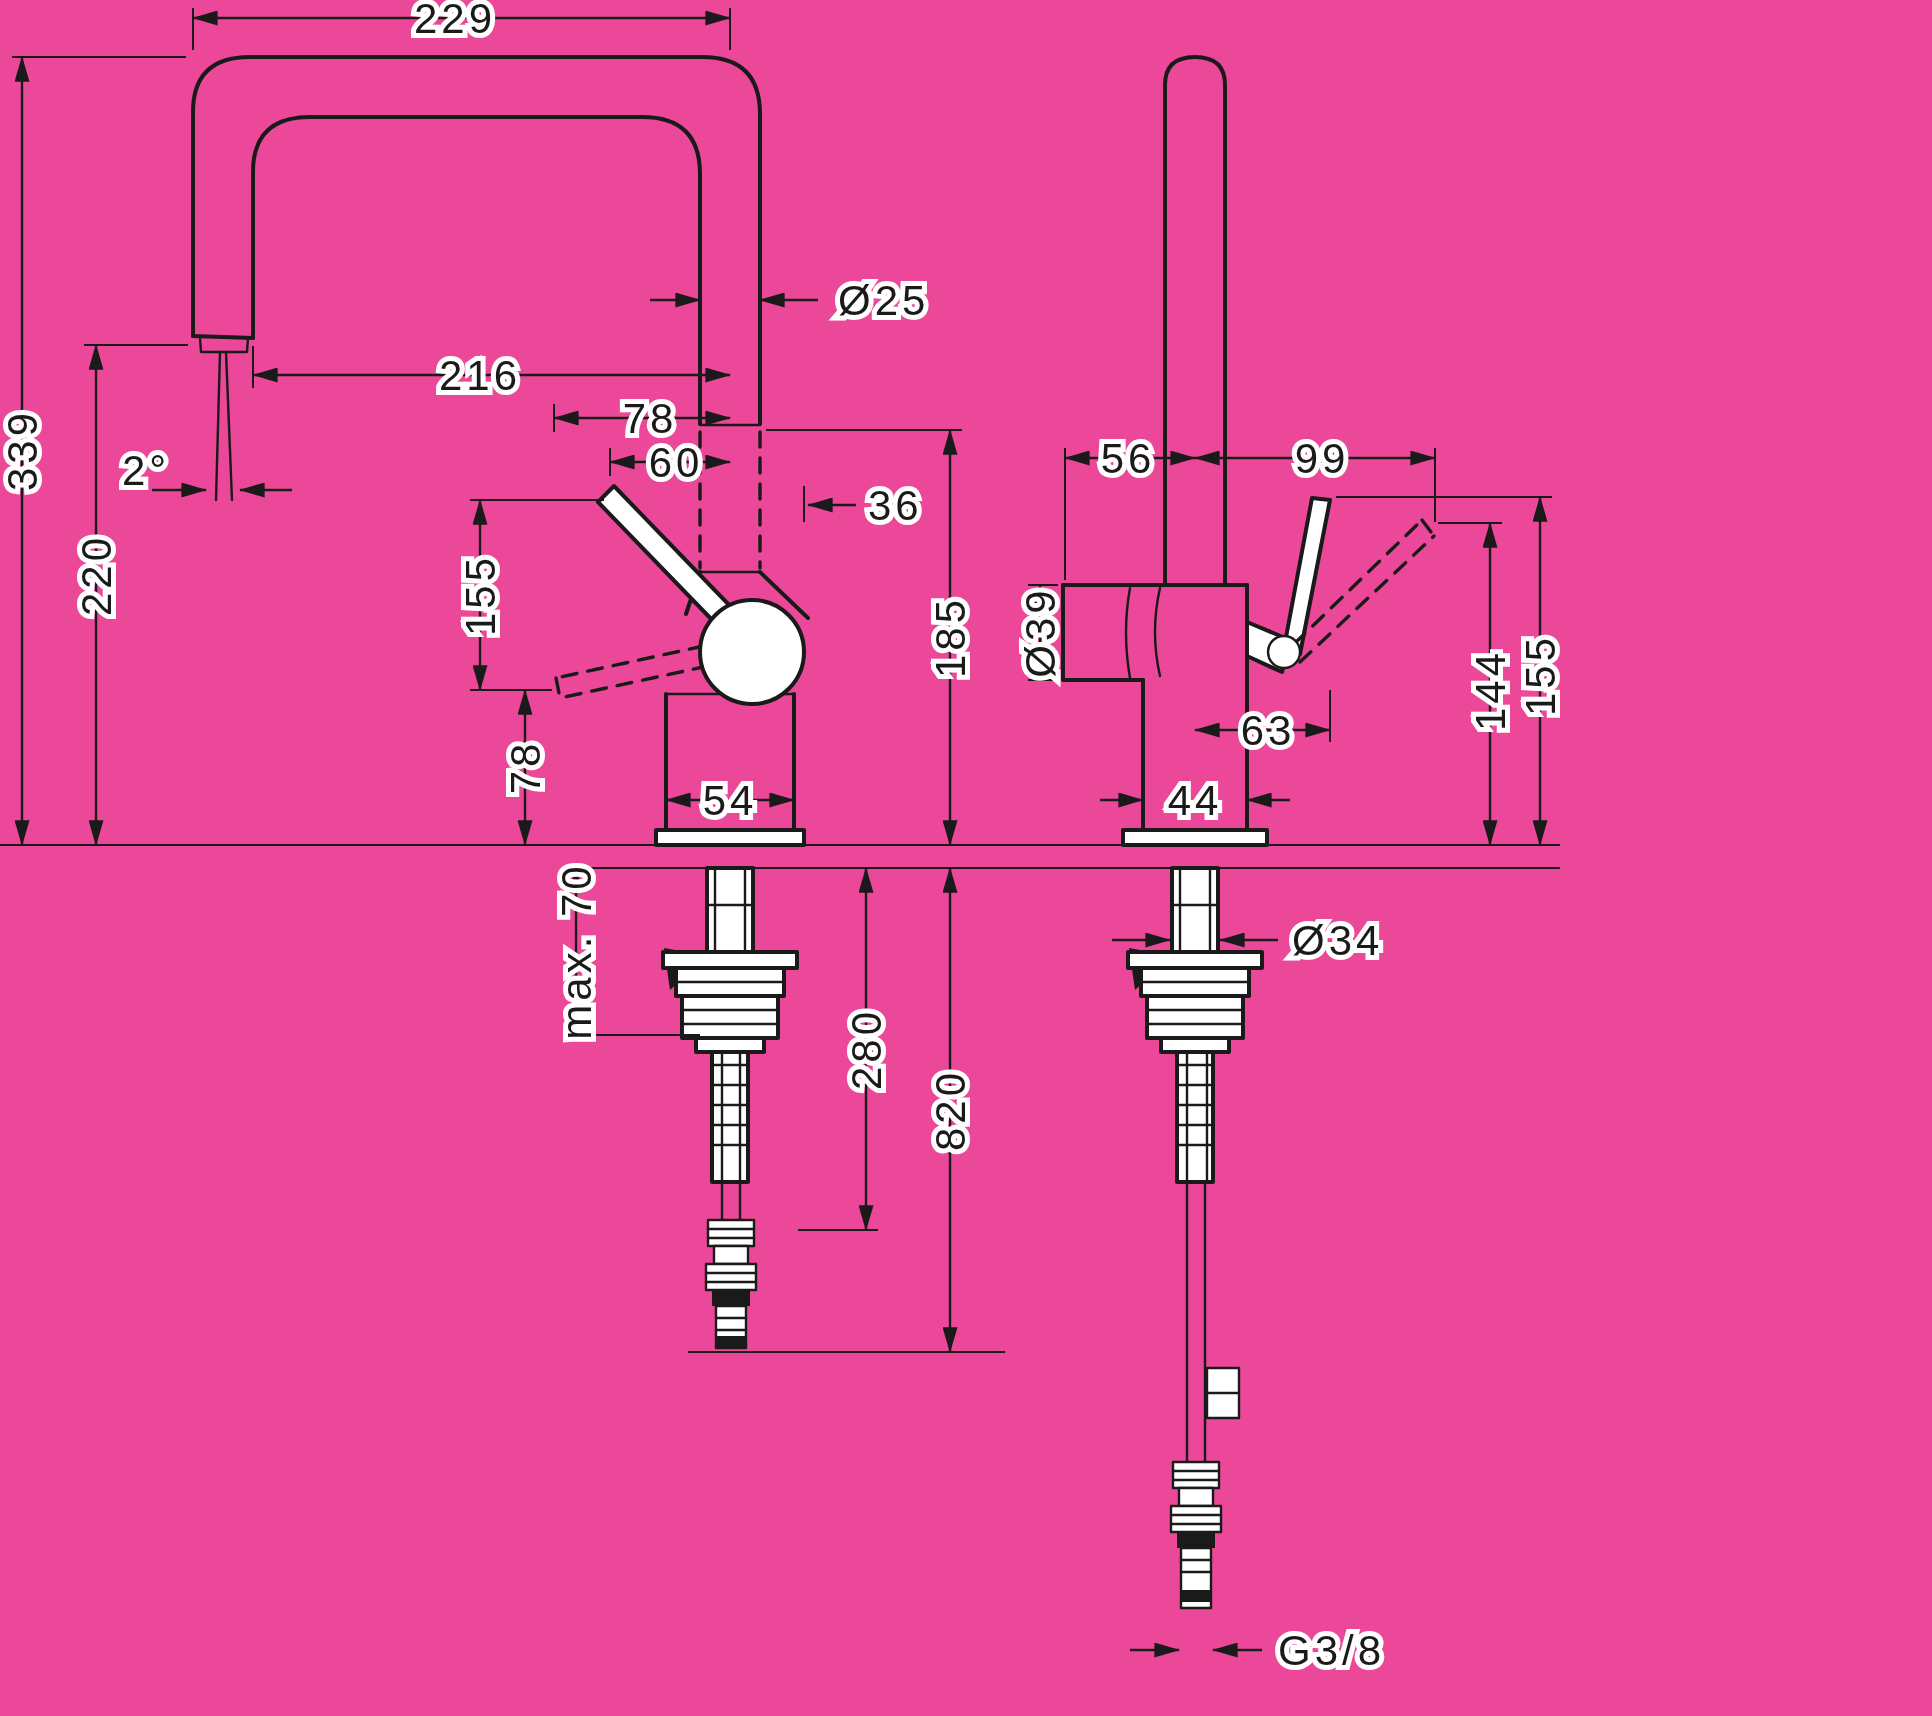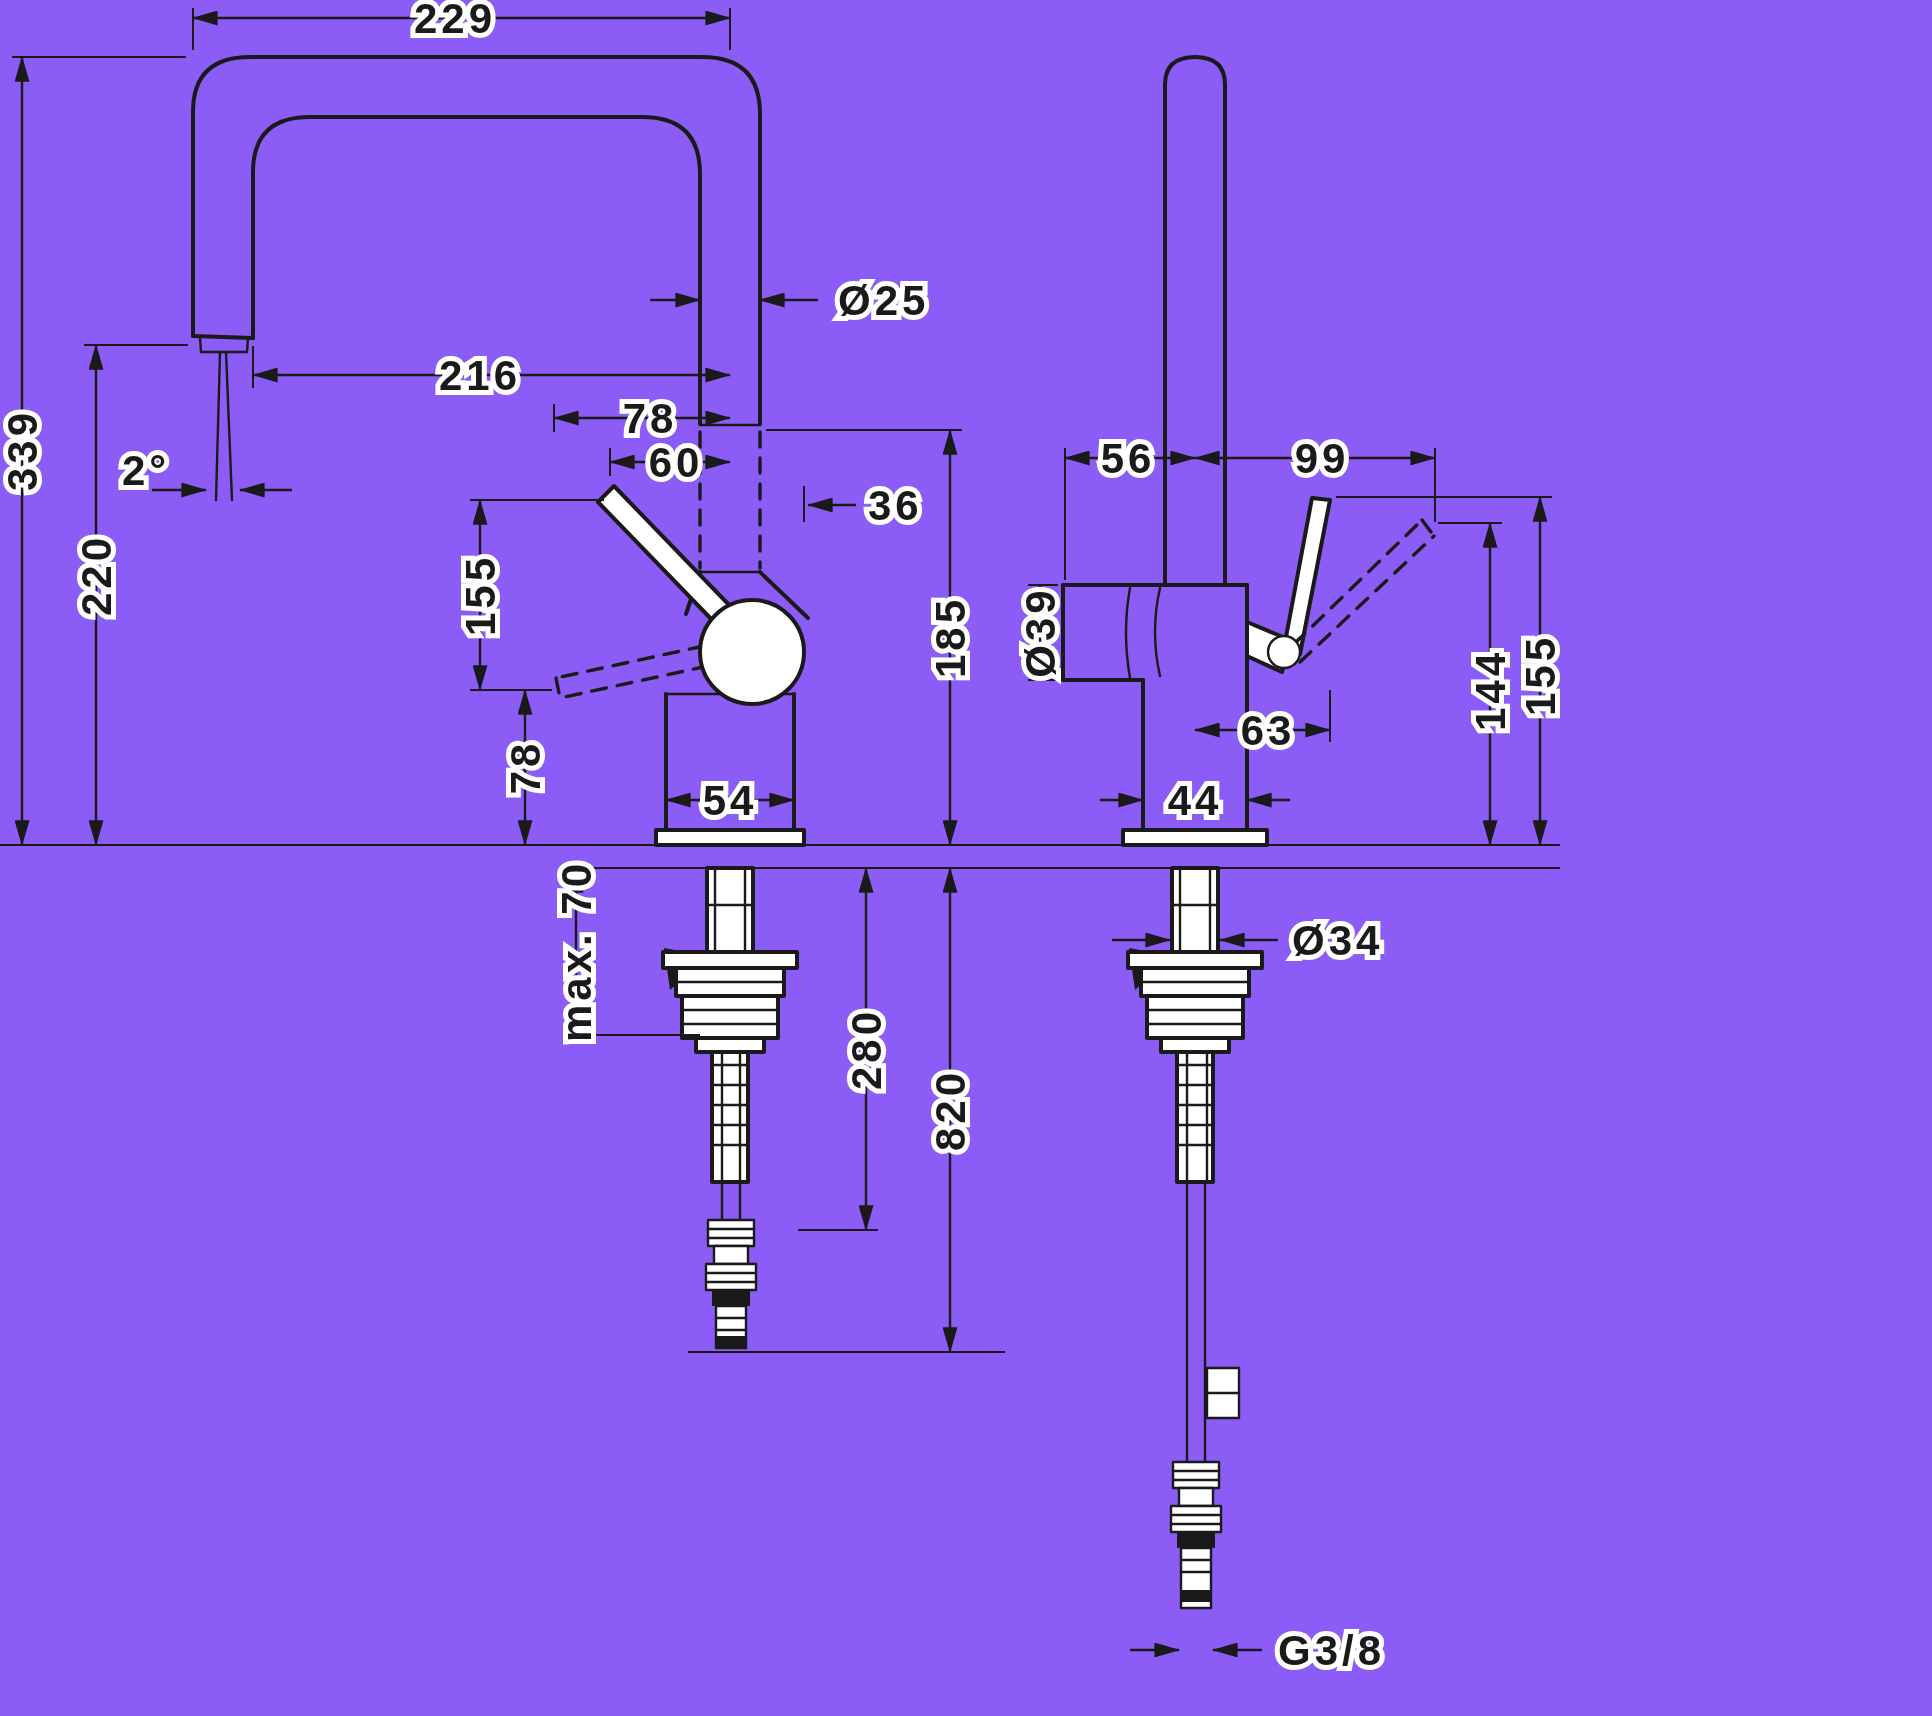--- a/index.html
+++ b/index.html
@@ -1,16 +1,16 @@
 <!DOCTYPE html>
 <html><head>
 <meta charset="utf-8">
 <style>
   html,body{margin:0;padding:0;background:#fff;}
-  #canvas{position:relative;width:1932px;height:1716px;background:#8b5cf6;overflow:hidden;font-weight:bold;}
+  #canvas{position:relative;width:1932px;height:1716px;background:#ec4899;overflow:hidden;}
   svg{display:block;}
   .ln{fill:none;stroke:#1a1a1a;stroke-width:4;stroke-linejoin:round;stroke-linecap:round;}
   .thin{fill:none;stroke:#1a1a1a;stroke-width:2.4;stroke-linejoin:round;stroke-linecap:round;}
   .bx{fill:#ffffff;stroke:#1a1a1a;stroke-width:4;stroke-linejoin:round;}
   .bxt{fill:#ffffff;stroke:#1a1a1a;stroke-width:2.4;stroke-linejoin:round;}
   .dash{fill:none;stroke:#1a1a1a;stroke-width:3.4;stroke-dasharray:15 11;stroke-linecap:round;}
   .dl{fill:none;stroke:#1a1a1a;stroke-width:2.4;}
   .ext{fill:none;stroke:#1a1a1a;stroke-width:2;}
   .solid{fill:#1a1a1a;stroke:none;}
   .dim{font-family:"Liberation Sans",sans-serif;font-size:42px;letter-spacing:4px;fill:#1a1a1a;

